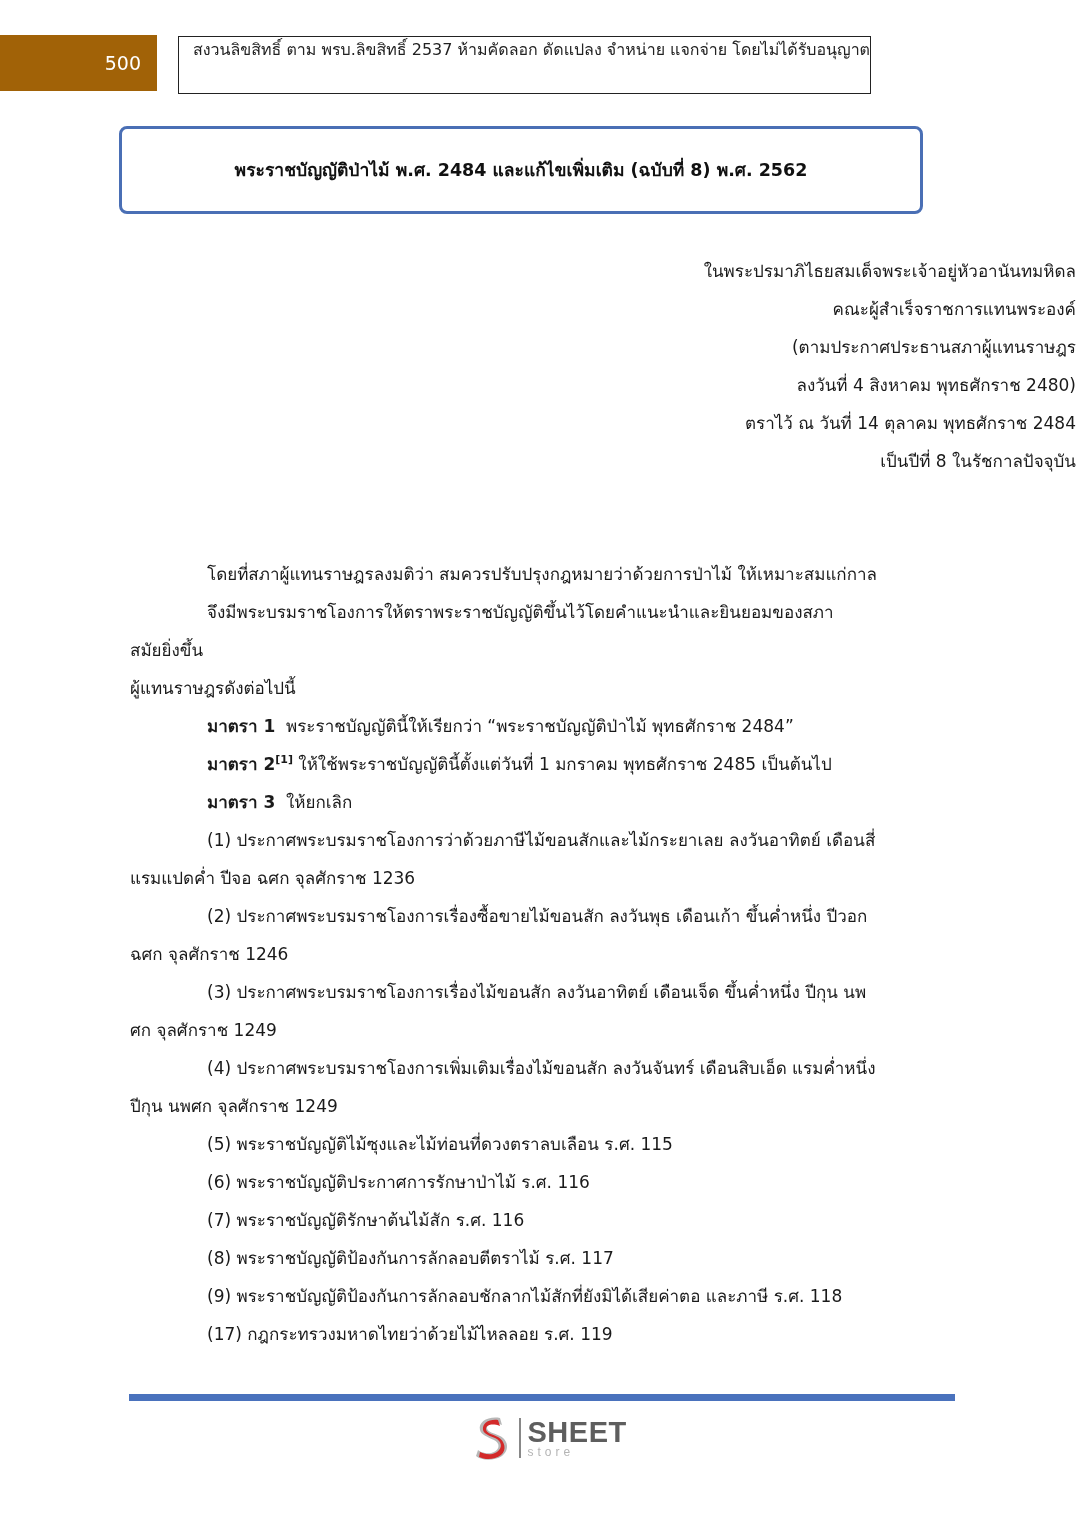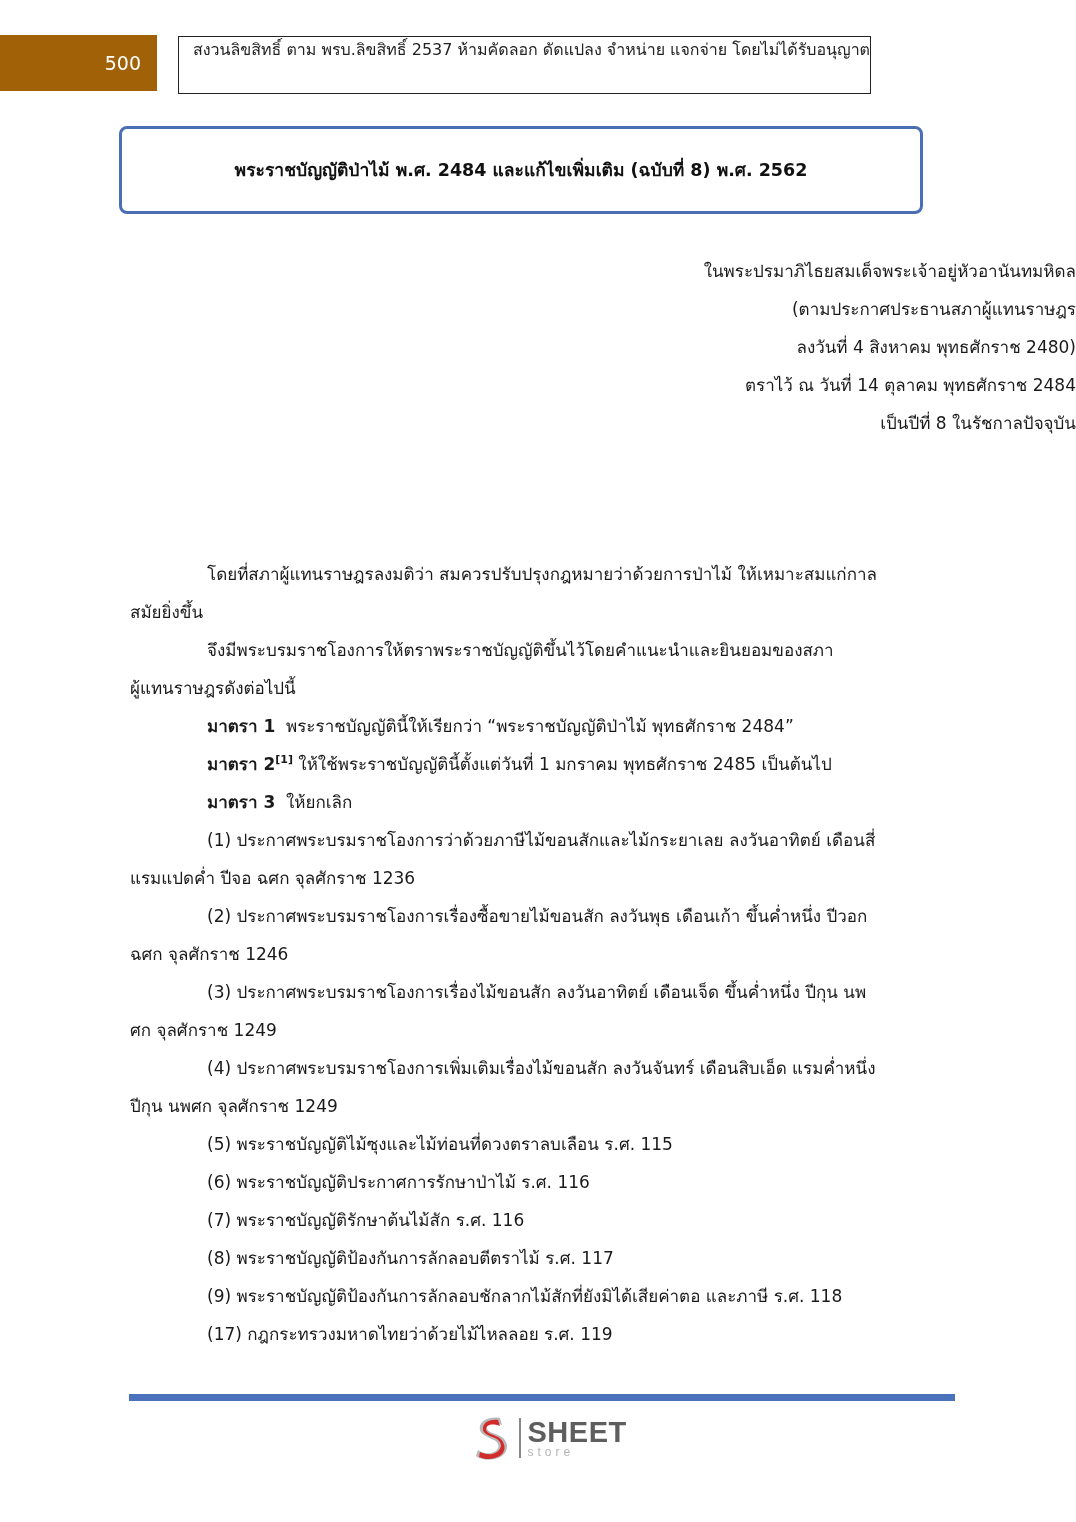--- a/index.html
+++ b/index.html
@@ -63,30 +63,31 @@
 <div class="copyright-box">
   <span>สงวนลิขสิทธิ์ ตาม พรบ.ลิขสิทธิ์ 2537 ห้ามคัดลอก ดัดแปลง จำหน่าย แจกจ่าย โดยไม่ได้รับอนุญาต</span>
 </div>
 
 <div class="title-box">
   <span>พระราชบัญญัติป่าไม้ พ.ศ. 2484 และแก้ไขเพิ่มเติม (ฉบับที่ 8) พ.ศ. 2562</span>
 </div>
 
 <div class="centered-block">
   <div>ในพระปรมาภิไธยสมเด็จพระเจ้าอยู่หัวอานันทมหิดล</div>
+  <div>คณะผู้สำเร็จราชการแทนพระองค์</div>
   <div>(ตามประกาศประธานสภาผู้แทนราษฎร</div>
   <div>ลงวันที่ 4 สิงหาคม พุทธศักราช 2480)</div>
   <div>ตราไว้ ณ วันที่ 14 ตุลาคม พุทธศักราช 2484</div>
   <div>เป็นปีที่ 8 ในรัชกาลปัจจุบัน</div>
 </div>
 
 <div class="body-text">
   <div class="line indent">โดยที่สภาผู้แทนราษฎรลงมติว่า สมควรปรับปรุงกฎหมายว่าด้วยการป่าไม้ ให้เหมาะสมแก่กาล</div>
+  <div class="line indent">จึงมีพระบรมราชโองการให้ตราพระราชบัญญัติขึ้นไว้โดยคำแนะนำและยินยอมของสภา</div>
   <div class="line">สมัยยิ่งขึ้น</div>
-  <div class="line indent">จึงมีพระบรมราชโองการให้ตราพระราชบัญญัติขึ้นไว้โดยคำแนะนำและยินยอมของสภา</div>
   <div class="line">ผู้แทนราษฎรดังต่อไปนี้</div>
 
   <div class="line indent">
     <span class="bold">มาตรา 1</span>&nbsp;
     <span>พระราชบัญญัตินี้ให้เรียกว่า “พระราชบัญญัติป่าไม้ พุทธศักราช 2484”</span>
   </div>
   <div class="line indent">
     <span class="bold">มาตรา 2</span><sup class="bold">[1]</sup>
     <span>ให้ใช้พระราชบัญญัตินี้ตั้งแต่วันที่ 1 มกราคม พุทธศักราช 2485 เป็นต้นไป</span>
   </div>

